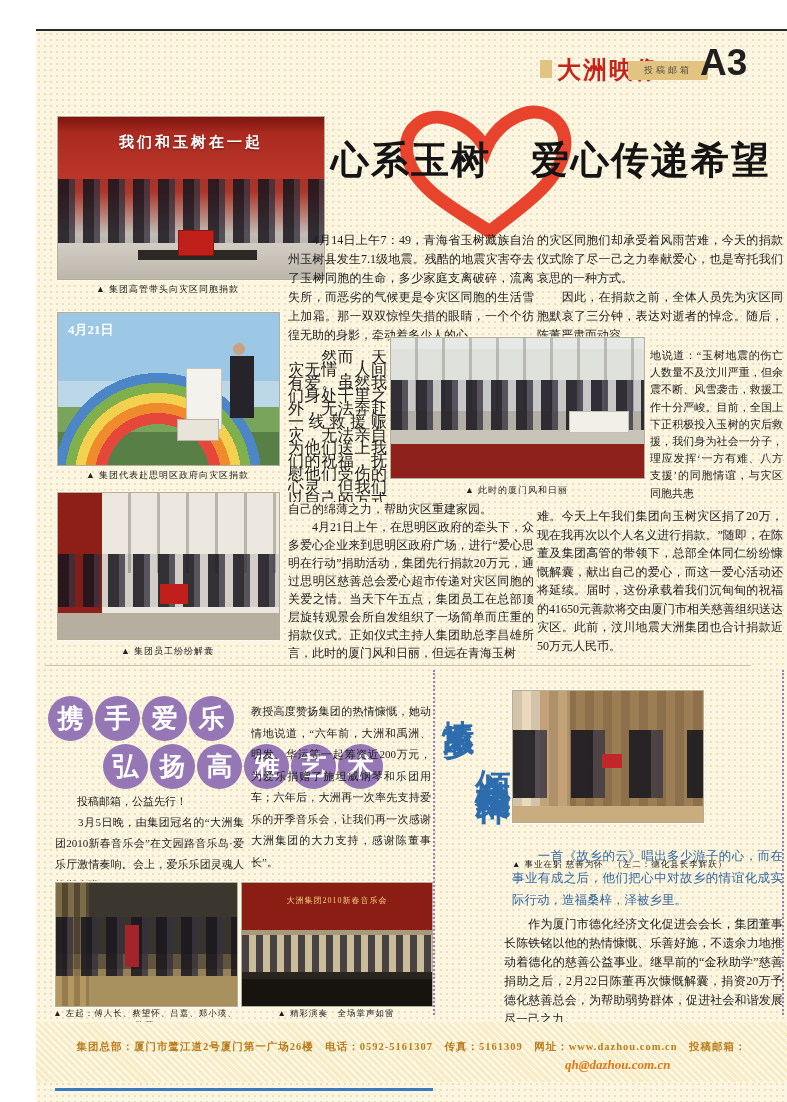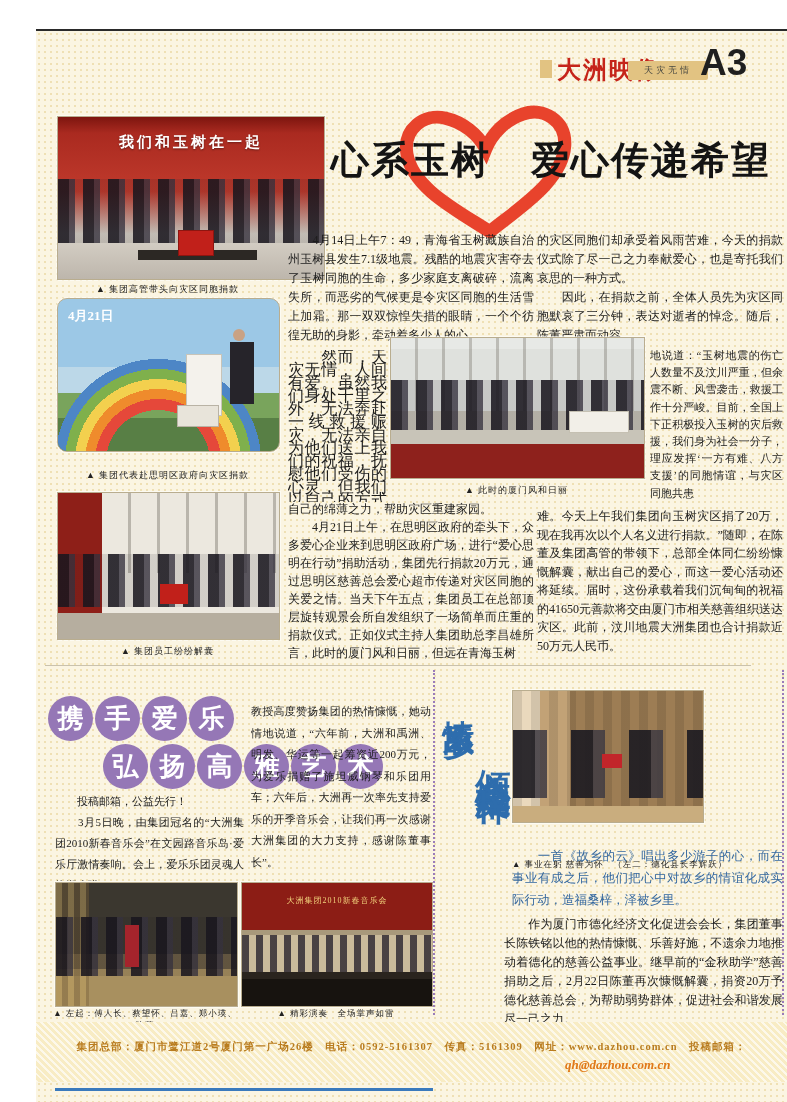--- a/index.html
+++ b/index.html
@@ -29,37 +29,37 @@
   .footer-line{font-size:10.5px;font-weight:bold;color:#b97c1f;text-align:center;letter-spacing:1px;}
   .email{font-size:13px;font-weight:bold;font-style:italic;color:#e07818;}
 </style>
 </head>
 <body>
 
 <div class="abs sheet"></div>
 
 <div class="abs tanbox" style="left:540px;top:60px;width:12px;height:18px;"></div>
 <div class="abs masthead-brand" style="left:557px;top:54px;">大洲映像</div>
-<div class="abs tanbox" style="left:628px;top:61px;width:80px;height:19px;border-radius:2px;display:flex;align-items:center;justify-content:center;font-size:9px;color:#4a4a42;letter-spacing:3px;">天灾无情</div>
+<div class="abs tanbox" style="left:628px;top:61px;width:80px;height:19px;border-radius:2px;display:flex;align-items:center;justify-content:center;font-size:9px;color:#4a4a42;letter-spacing:3px;">投稿邮箱</div>
 <div class="abs pageno" style="left:700px;top:42px;">A3</div>
 
 <svg class="abs" style="left:392px;top:102px;" width="190" height="140" viewBox="0 0 190 140">
   <path d="M95 130 C62 106 20 82 16 48 C13 22 36 8 56 14 C74 19 88 32 95 47 C102 32 116 19 134 14 C154 8 177 22 174 48 C170 82 128 106 97 128" fill="none" stroke="#e8432c" stroke-width="13" stroke-linecap="round" transform="rotate(-3 95 70)"></path>
 </svg>
 <div class="abs headline" style="left:331px;top:135px;font-family:Liberation Serif, serif;">心系玉树　爱心传递希望</div>
 
 <div class="photo" style="left:57px;top:116px;width:221px;height:162px;background:linear-gradient(180deg,#7d150f 0%,#aa2a20 10%,#c03a2c 46%,#d8d2c8 72%,#bdb6ac 100%);padding-left:45px;">
   <div class="band" style="top:16px;text-align:center;color:#fff;font-weight:bold;font-size:15px;letter-spacing:3px;text-shadow:0 1px 2px rgba(0,0,0,.4);">我们和玉树在一起</div>
   <div class="band sil" style="top:38%;height:40%;"></div>
   <div class="abs" style="left:30%;top:82%;width:45%;height:10px;background:#2c2824;"></div>
   <div class="abs" style="left:45%;top:70%;width:34px;height:24px;background:#c1201a;border:1px solid #8e1510;"></div>
 </div>
 <div class="abs cap" style="left:57px;top:283px;width:221px;">▲ 集团高管带头向灾区同胞捐款</div>
 
-<div class="photo" style="left:57px;top:298px;width:221px;height:152px;background:linear-gradient(180deg,#9cc8e6 0 45%,#bcd8e8 45% 62%,#79a45c 62% 78%,#587f45 78% 100%);border-radius:10px;">
+<div class="photo" style="left:57px;top:312px;width:221px;height:152px;background:linear-gradient(180deg,#9cc8e6 0 45%,#bcd8e8 45% 62%,#79a45c 62% 78%,#587f45 78% 100%);">
   <div class="abs" style="left:-30px;top:16px;width:260px;height:140px;background:radial-gradient(circle at 50% 105%, rgba(0,0,0,0) 0 52px,#e5483a 52px 63px,#ef8b2c 63px 73px,#f3d04e 73px 83px,#7fb04c 83px 93px,#4d86c6 93px 103px,rgba(0,0,0,0) 103px);"></div>
   <div class="abs" style="left:10px;top:8px;color:#fff;font-weight:bold;font-size:13px;">4月21日</div>
   <div class="abs" style="left:58%;top:36%;width:34px;height:60px;background:#f4f2ec;border:1px solid #c8c4b8;"></div>
   <div class="abs" style="left:78%;top:28%;width:24px;height:62px;background:#26242a;"></div>
   <div class="abs" style="left:79%;top:20%;width:12px;height:12px;border-radius:50%;background:#c9a284;"></div>
   <div class="abs" style="left:54%;top:70%;width:40px;height:20px;background:#e8e4da;border:1px solid #b9b3a5;"></div>
 </div>
 <div class="abs cap" style="left:57px;top:469px;width:221px;">▲ 集团代表赴思明区政府向灾区捐款</div>
 
 <div class="photo" style="left:57px;top:492px;width:221px;height:146px;background:linear-gradient(90deg,#8e1f18 0 20%,#ece8df 20% 100%);">

